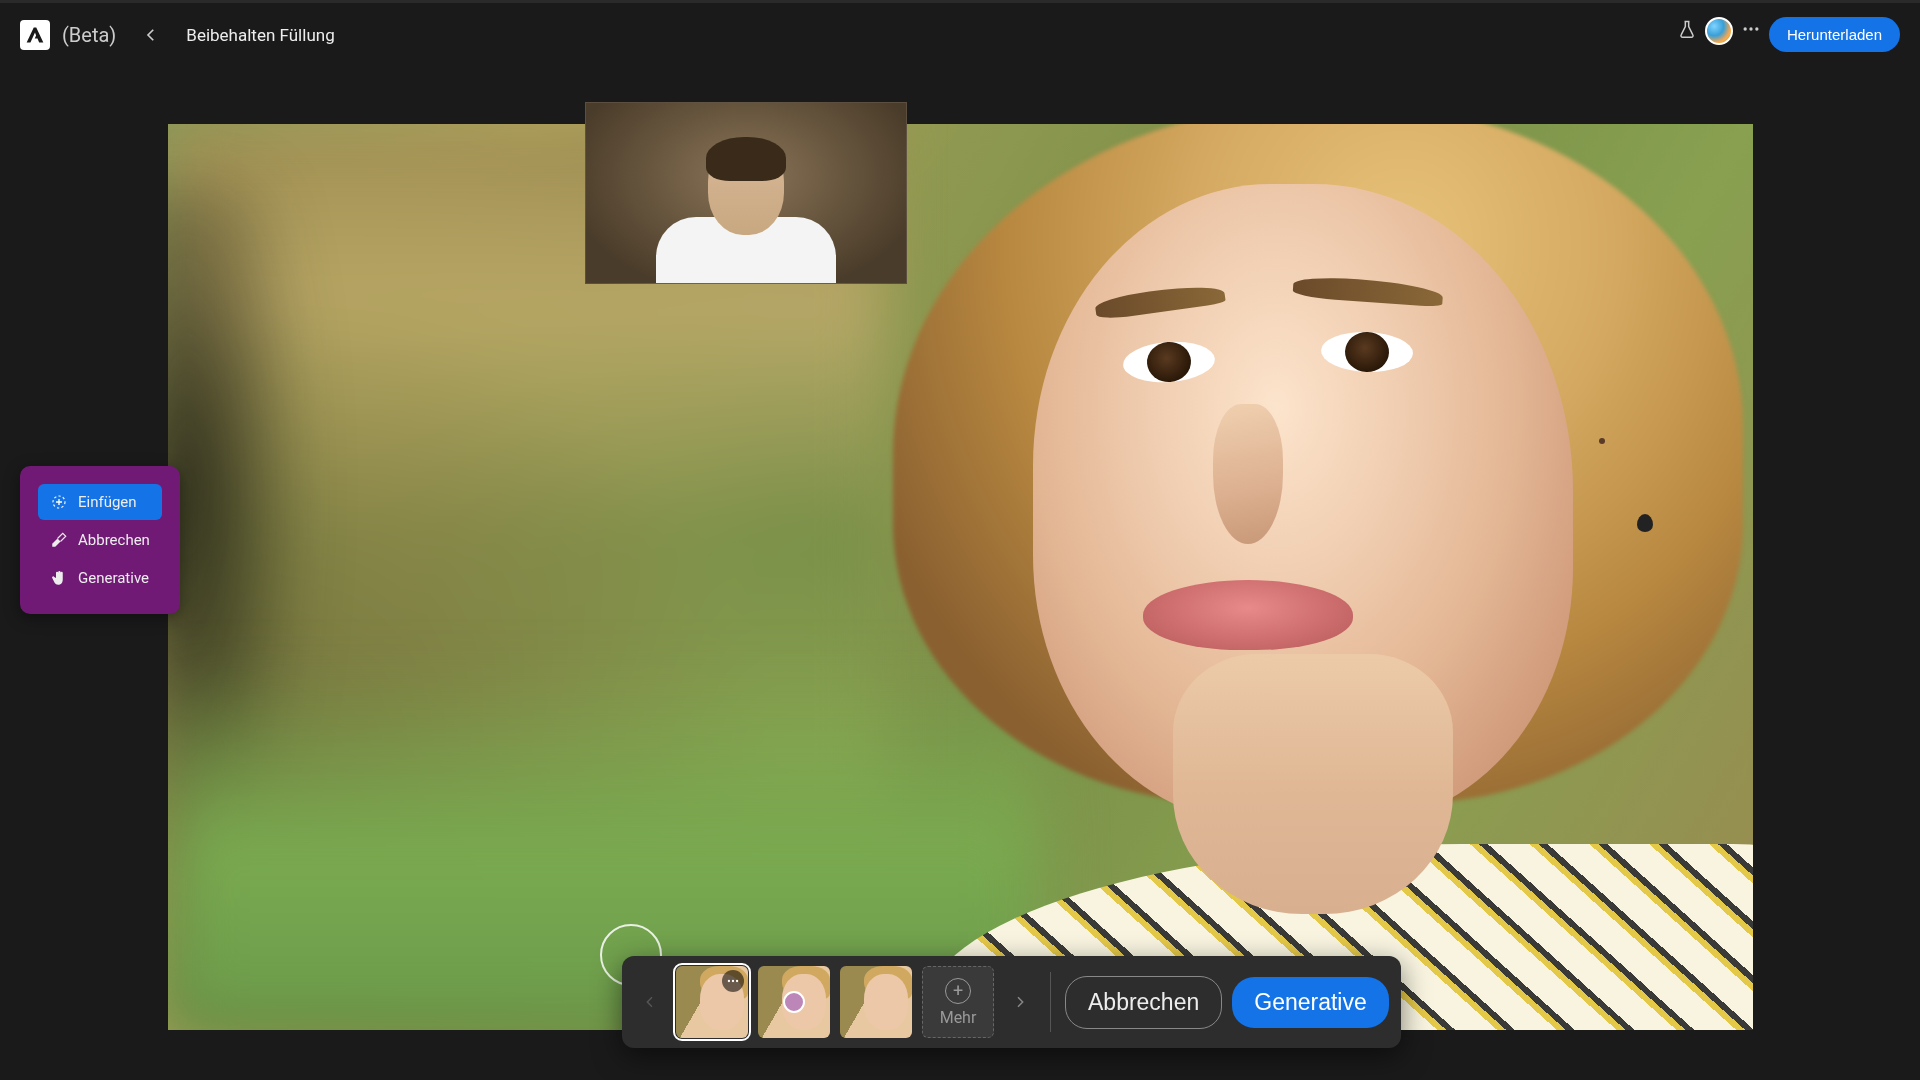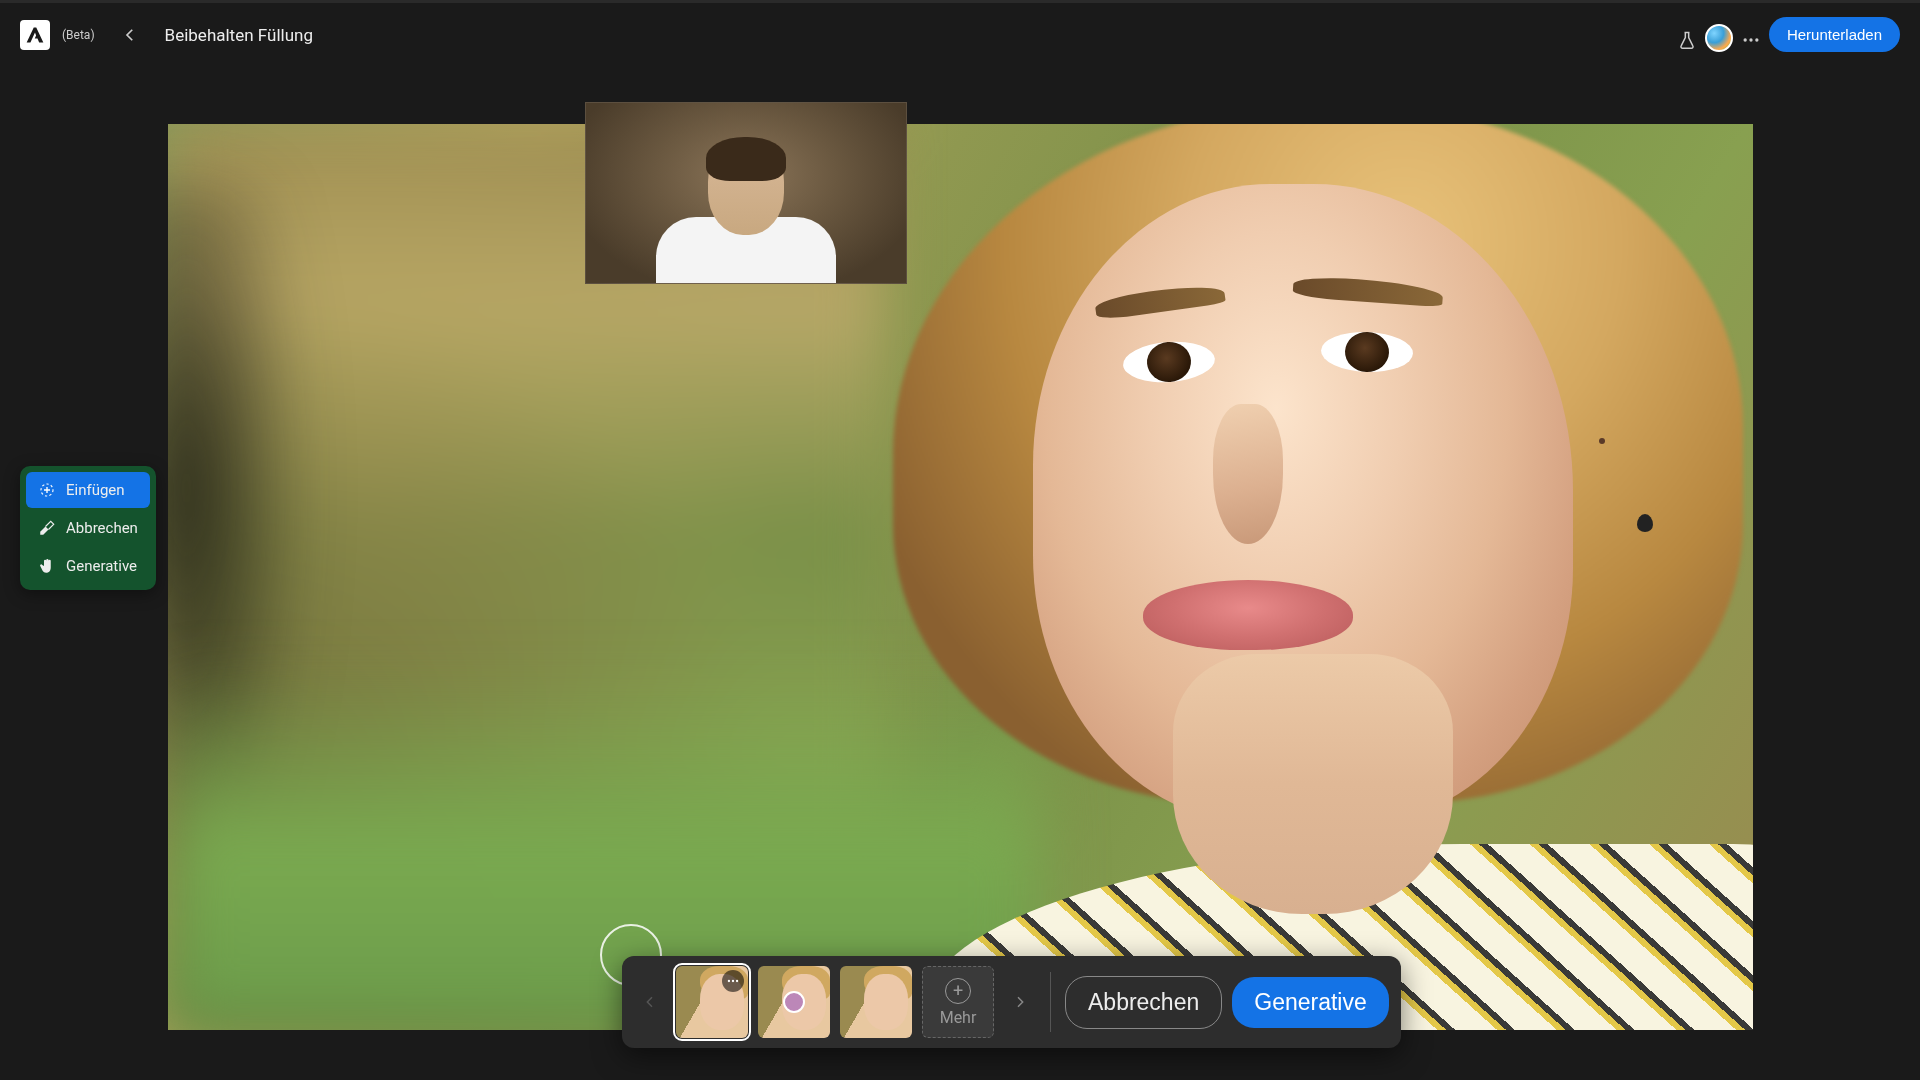--- a/index.html
+++ b/index.html
@@ -27,33 +27,33 @@
 .adobe-logo {
   width: 30px;
   height: 30px;
   background: #fff;
   display: flex;
   align-items: center;
   justify-content: center;
   border-radius: 4px;
 }
 .adobe-logo svg { width: 20px; height: 20px; }
-.beta-label { color: #ccc; font-size: 12px; }
+.beta-label { color: #ccc; font-size: 20px; }
 .back-btn {
   width: 30px;
   height: 30px;
   display: flex;
   align-items: center;
   justify-content: center;
   cursor: pointer;
   color: #ccc;
   margin-left: 8px;
 }
 .page-title { color: #ededed; font-size: 17px; margin-left: 8px; }
-.header-right { display: flex; align-items: flex-end; gap: 6px; }
+.header-right { display: flex; align-items: flex-start; gap: 6px; }
 .header-icon { color: #ccc; cursor: pointer; display:flex; align-items:center; justify-content:center; width:24px; height:24px; }
 .avatar {
   width: 28px;
   height: 28px;
   border-radius: 50%;
   background: radial-gradient(circle at 30% 30%, #7fd4ff, #3a9fd8 40%, #ffa84a 70%, #5ecb5e);
   border: 2px solid #fff;
 }
 .download-btn {
   background: #1473e6;
@@ -64,23 +64,23 @@
   font-size: 15px;
   cursor: pointer;
   font-weight: 500;
 }
 
 
 .tool-panel {
   position: absolute;
   left: 20px;
   top: 466px;
-  background: #14532d;
+  background: #701a75;
   border-radius: 10px;
-  padding: 6px;
+  padding: 18px;
   display: flex;
   flex-direction: column;
   gap: 2px;
   box-shadow: 0 4px 16px rgba(0,0,0,.4);
 }
 .tool-item {
   display: flex;
   align-items: center;
   gap: 10px;
   padding: 9px 12px;

